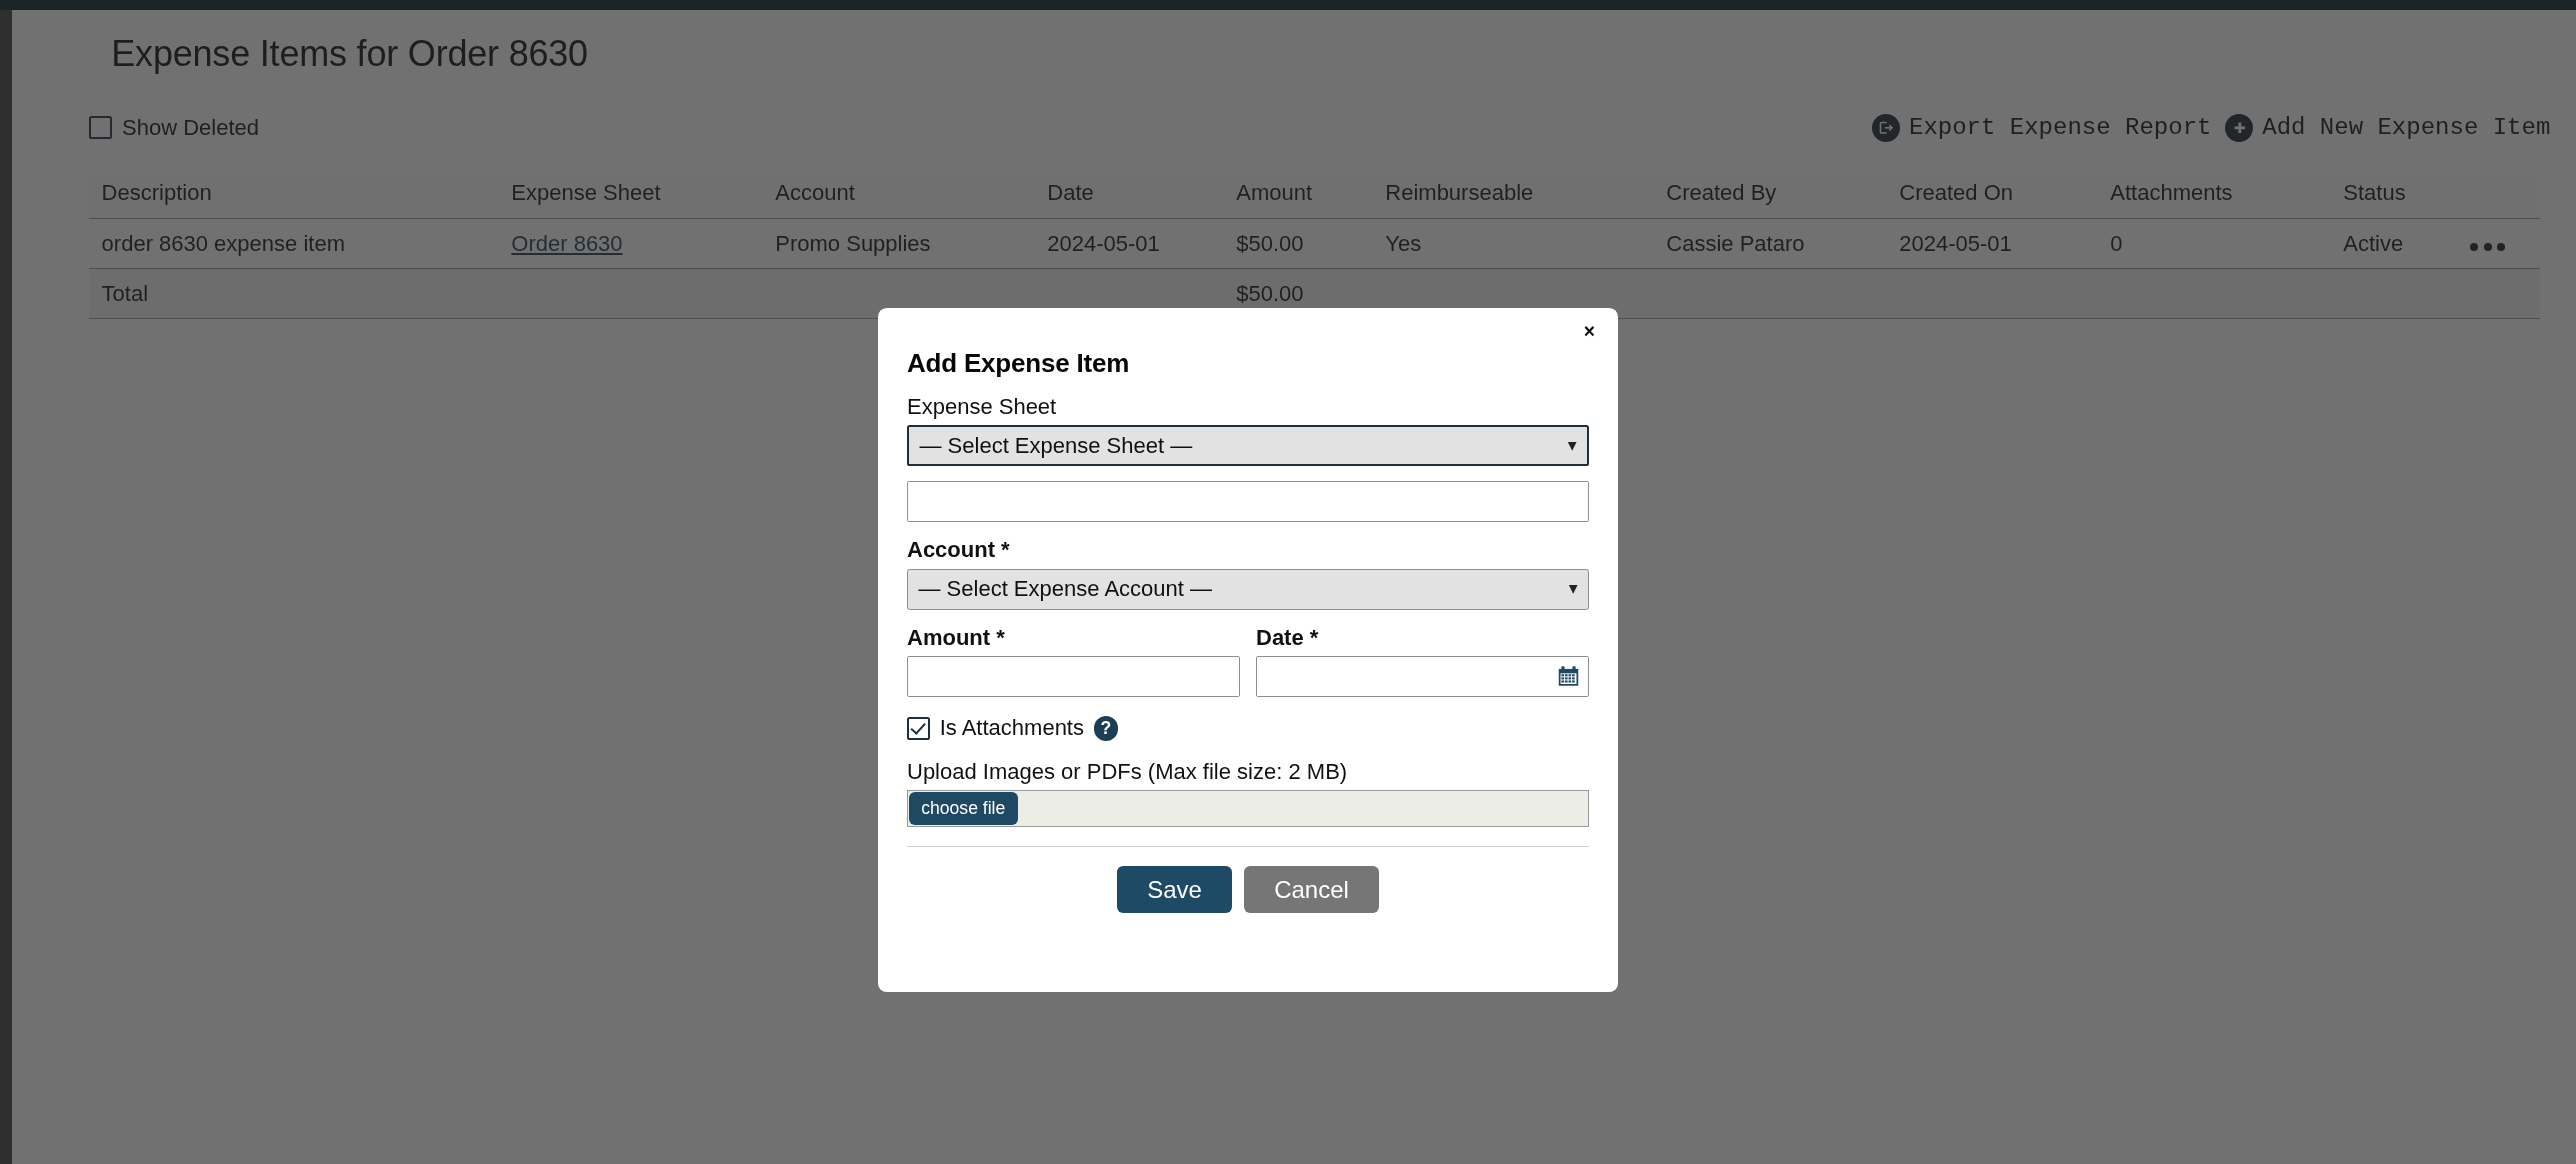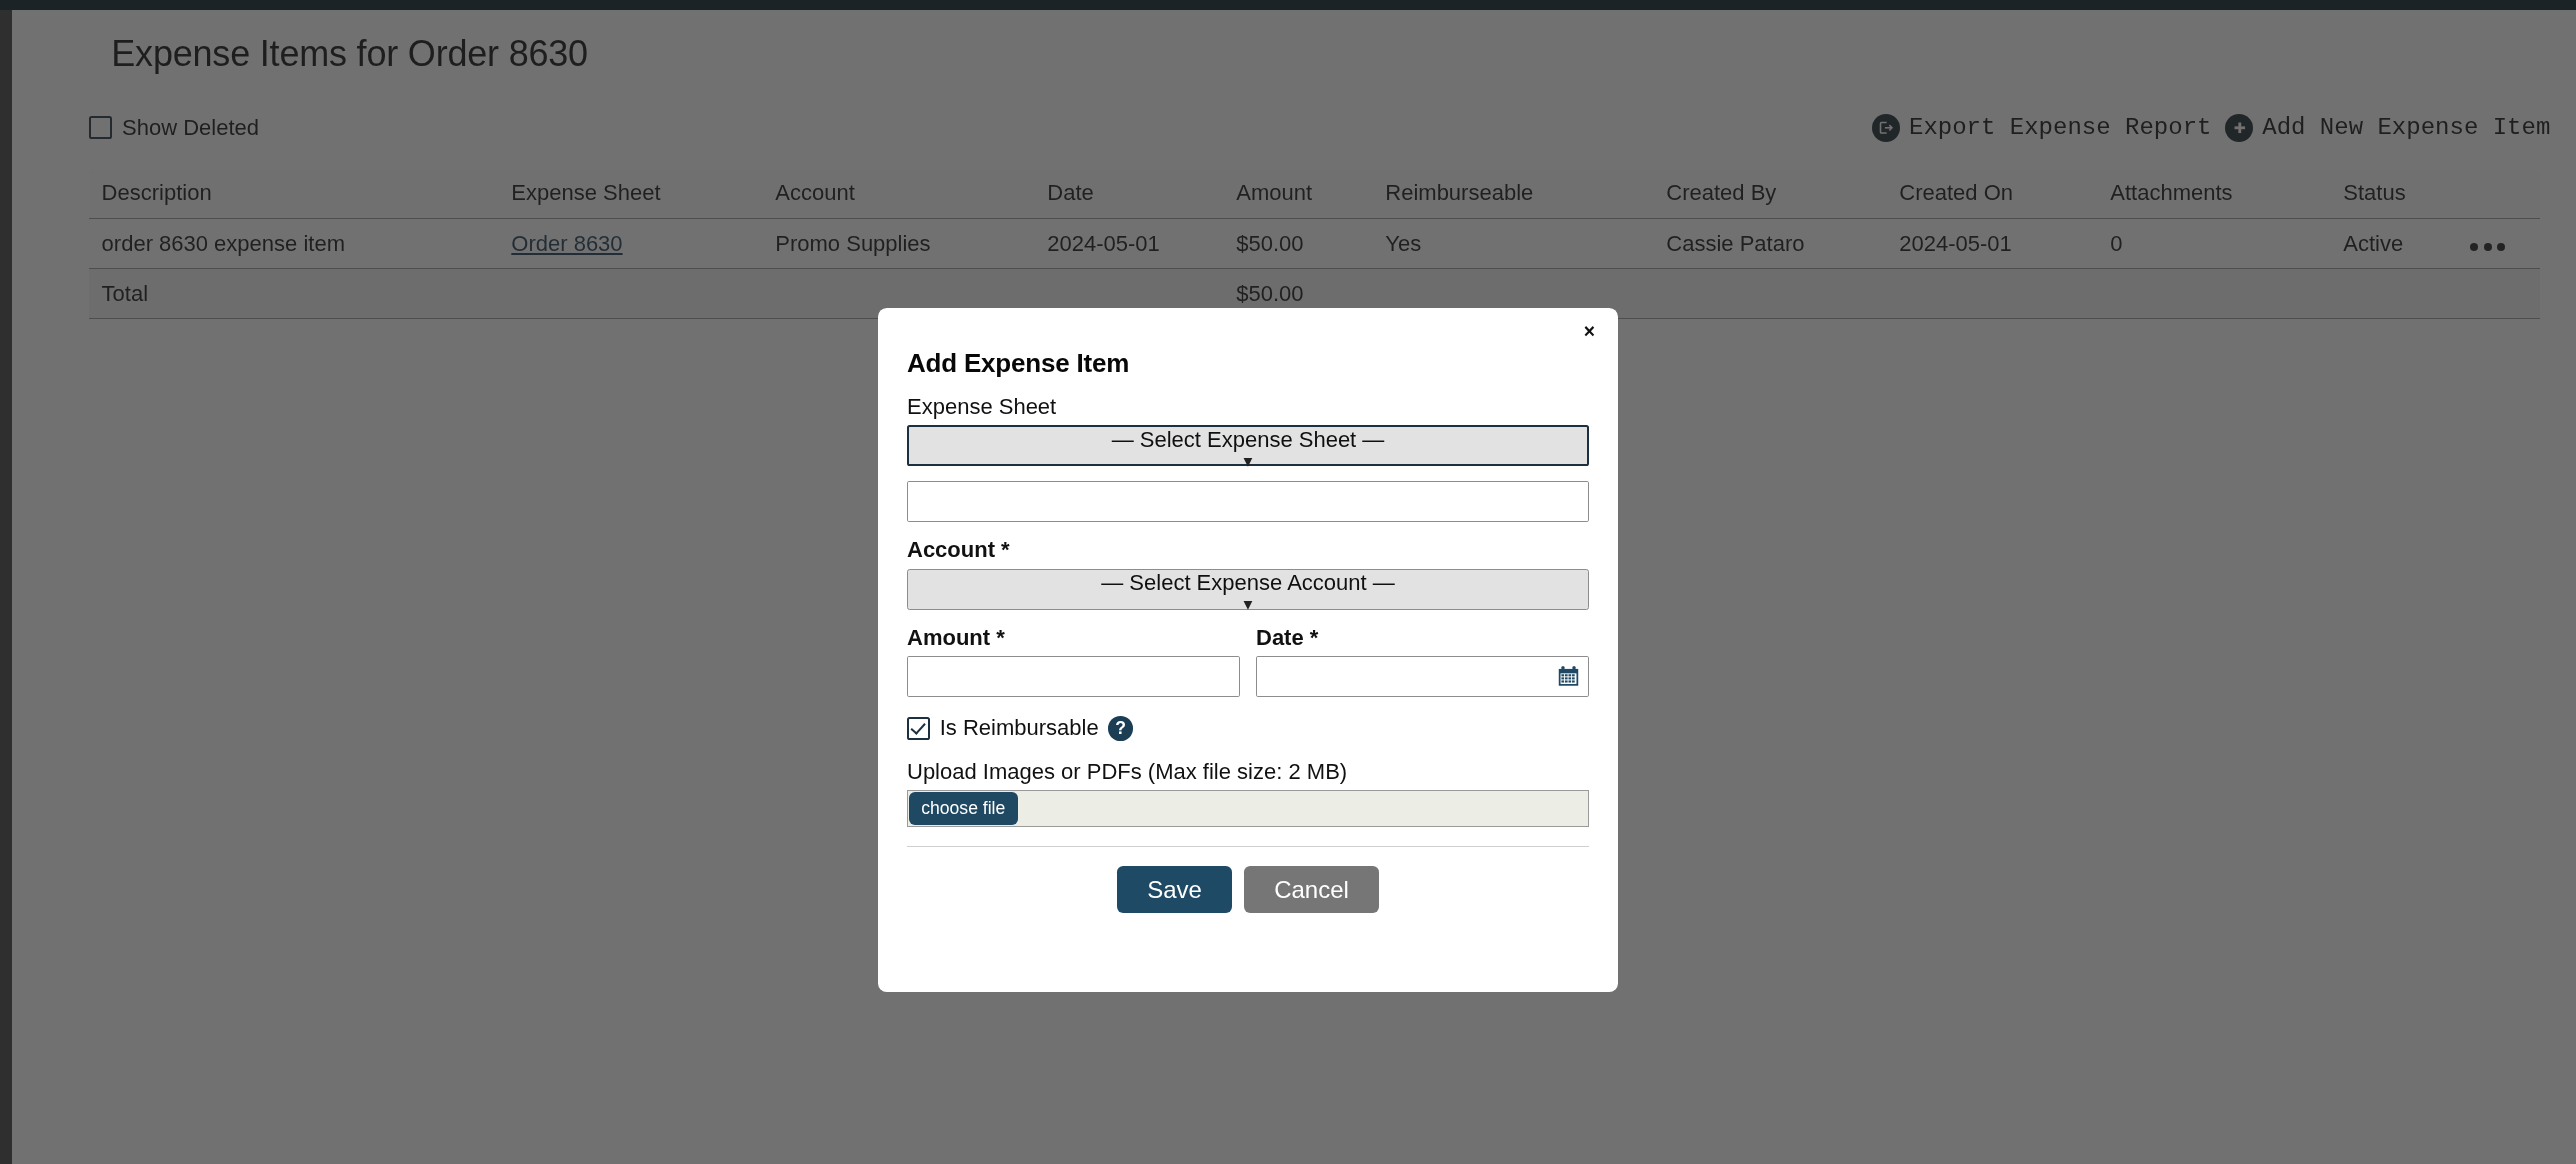--- a/index.html
+++ b/index.html
@@ -230,21 +230,20 @@
     background: #e2e2e2;
     border: 0.9px solid #8d8d8d;
     border-radius: 2.6px;
     font-size: 22px;
     color: #101010;
     padding: 0 10.5px;
     display: flex;
     align-items: center;
     justify-content: space-between;
     cursor: pointer;
-    flex-direction: column;
   }
   .sel.focused {
     border: 2.6px solid #1c3040;
   }
   .chev {
     font-size: 17.6px;
     color: #222;
     line-height: 1;
   }
 
@@ -522,21 +521,21 @@
                 <rect x="17" y="18" width="3" height="2.4"></rect>
             </g>
           </svg>
         </span>
       </div>
     </div>
   </div>
 
   <div class="reimb-row">
     <span class="cb-checked"></span>
-    <span class="cb-label">Is Reimbursable</span>
+    <span class="cb-label">Is Attachments</span>
     <span class="help-icon">?</span>
   </div>
 
   <span class="upload-label">Upload Images or PDFs (Max file size: 2 MB)</span>
   <div class="file-wrap">
     <span class="choose-file">choose file</span>
     <span></span>
   </div>
 
   <div class="modal-divider"></div>

